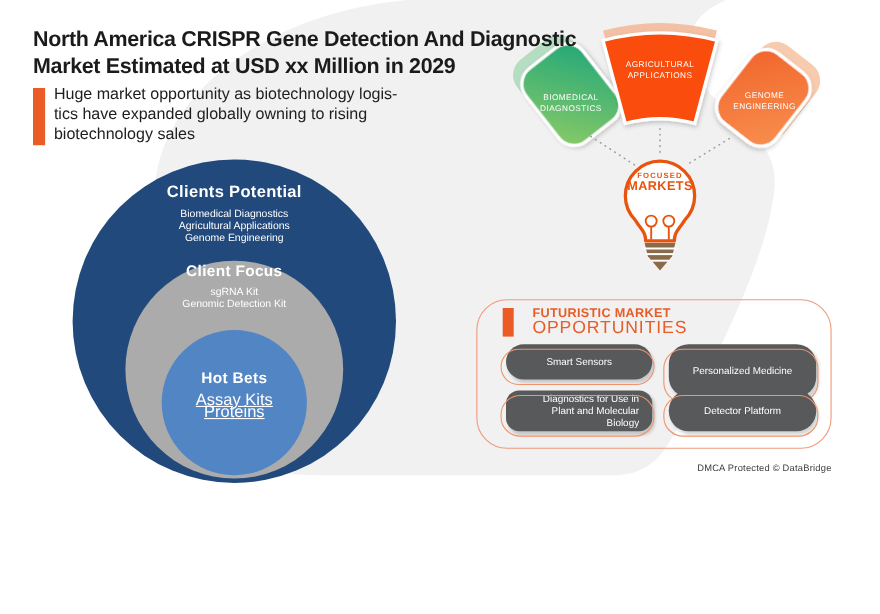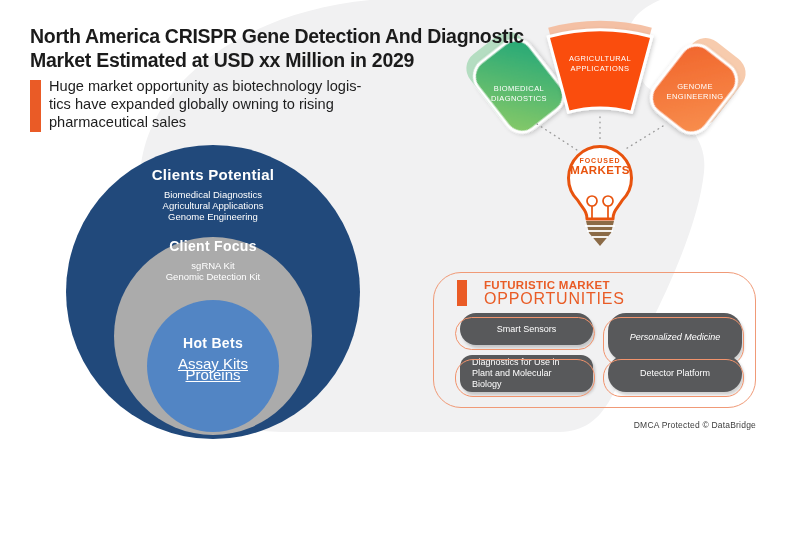--- a/index.html
+++ b/index.html
@@ -41,26 +41,26 @@
   .opp-box { position:absolute; left:433px; top:272px; width:323px; height:136px;
     border:1.5px solid #f09a77; border-radius:28px; }
   .opp-bar { position:absolute; left:457px; top:280px; width:10px; height:26px; background:#ea5b26; }
   .opp-h1 { position:absolute; left:472px; top:279px; color:#e95c26;
     font-size:11.5px; font-weight:800; letter-spacing:.3px; white-space:nowrap;margin-left:12px; }
   .opp-h2 { position:absolute; left:472px; top:290px; color:#e95c26;
     font-size:16px; font-weight:500; letter-spacing:.8px; white-space:nowrap;margin-left:12px; }
 
   .pill { position:absolute; background:#58595b; border-radius:18px; color:#fff;
     font-size:9px; font-weight:500; line-height:11px; display:flex; align-items:center;
-    justify-content:center; text-align:left; padding:0 12px;
+    justify-content:center; text-align:right; padding:0 12px;
     box-shadow:2px 3px 3px rgba(0,0,0,0.18); }
   .pill::before { content:""; position:absolute; left:-5px; right:-2px; top:4px; bottom:-5px;
     border:1.3px solid #f2936c; border-radius:18px; }
   #pill-0 { left:460px; top:313px; width:133px; height:32px; }
-  #pill-1 { left:608px; top:313px; width:134px; height:48px;font-style:italic; }
+  #pill-1 { left:608px; top:313px; width:134px; height:48px; }
   #pill-2 { left:460px; top:355px; width:133px; height:37px;border-radius:12px; }
   #pill-3 { left:608px; top:355px; width:134px; height:37px; }
 
   .dmca { position:absolute; left:596px; top:420px; width:160px; text-align:right;
     font-size:8.5px; color:#3c3c3c; letter-spacing:.2px; }
 </style>
 </head>
 <body>
 
 <div id="stage">
@@ -132,21 +132,21 @@
 
   <div class="title">
     <div>North America CRISPR Gene Detection And Diagnostic</div>
     <div>Market Estimated at USD xx Million in 2029</div>
   </div>
 
   <div class="sub-bar"></div>
   <div class="sub-text">
     <div>Huge market opportunity as biotechnology logis-</div>
     <div>tics have expanded globally owning to rising</div>
-    <div>pharmaceutical sales</div>
+    <div>biotechnology sales</div>
   </div>
 
   <div class="venn-label vp-title">Clients Potential</div>
   <div class="venn-label vp-items">
     <div>Biomedical Diagnostics</div>
     <div>Agricultural Applications</div>
     <div>Genome Engineering</div>
   </div>
   <div class="venn-label cf-items">
     <div>sgRNA Kit</div>

